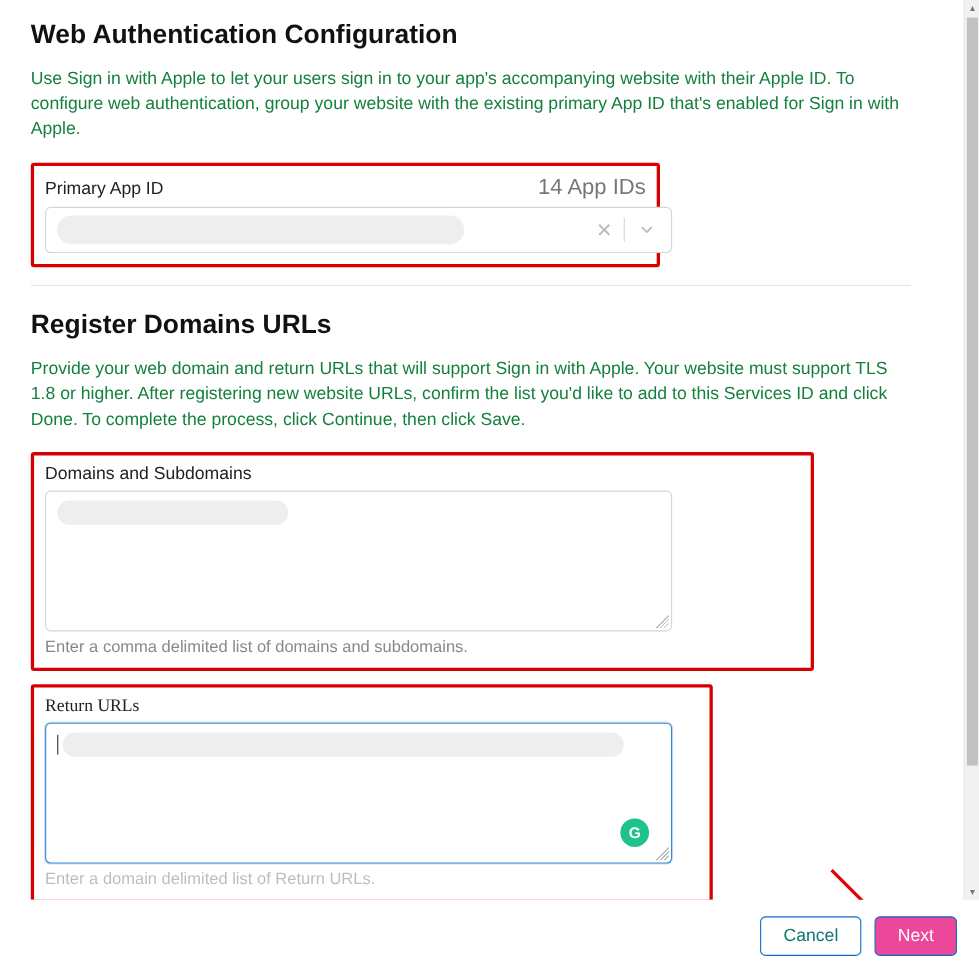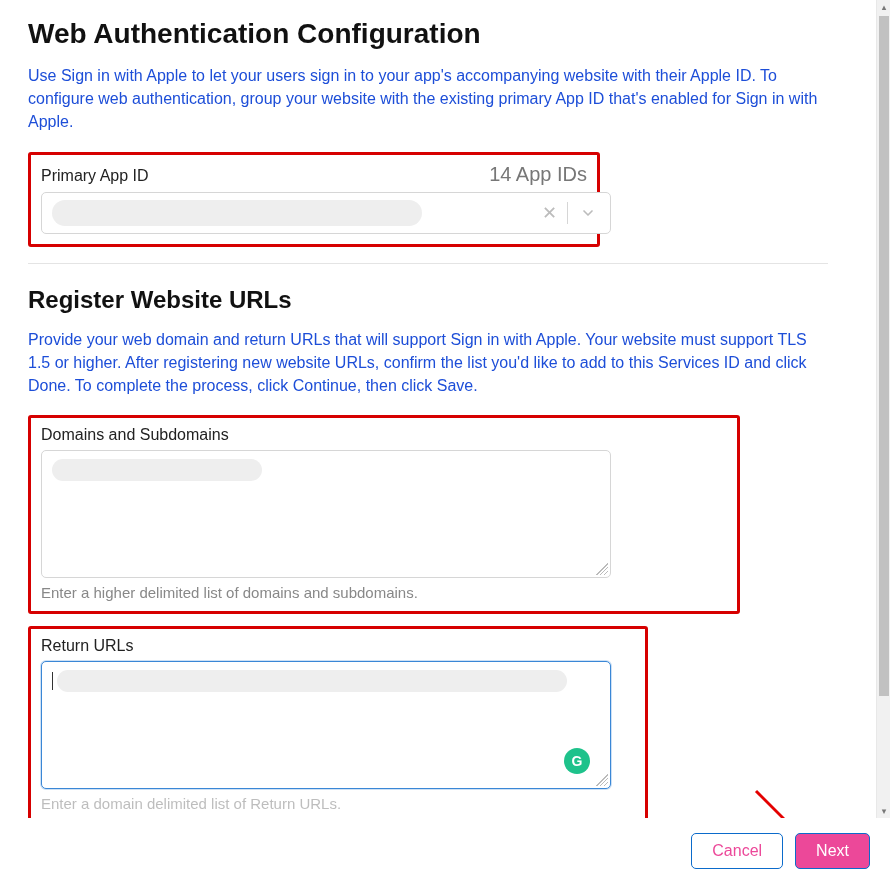--- a/index.html
+++ b/index.html
@@ -33,35 +33,35 @@
   .scrollbar-up{top:0;}
   .scrollbar-down{bottom:0;}
   .scrollbar-thumb {
     position: absolute;
     left: 2px; width: 10px;
     top: 16px; height: 680px;
     background: #c1c1c1;
     border-radius: 0;
   }
   h1.title {
-    font-size: 28px;
+    font-size: 24px;
     font-weight: 700;
     color: #111;
     margin-bottom: 14px;
   }
   h2.subtitle {
     font-size: 24px;
     font-weight: 700;
     color: #111;
     margin: 22px 0 14px 0;
   }
   p.desc {
     font-size: 16px;
     line-height: 1.45;
-    color: #1d4ed8;
+    color: #15803d;
     margin-bottom: 18px;
     max-width: 800px;
   }
   .highlight-box {
     border: 3px solid #d60000;
     border-radius: 3px;
     padding: 8px 10px 10px 10px;
     margin-bottom: 8px;
   }
   .hb1 { width: 572px; }
@@ -141,21 +141,21 @@
     position:absolute;left:0;right:0;bottom:0;height:65px;
     background:#fff;
     display:flex;align-items:center;justify-content:flex-end;
     padding-right:20px;gap:12px;
   }
   .btn{
     height:36px;padding:0 20px;font-size:16px;border-radius:5px;cursor:pointer;
     display:flex;align-items:center;justify-content:center;
   }
   .btn-secondary{
-    background:#fff;border:1px solid #0b6bcb;color:#ec4899;
+    background:#fff;border:1px solid #0b6bcb;color:#0f766e;
   }
   .btn-primary{
     background:#ec4899;border:1px solid #0b6bcb;color:#fff;font-weight:500;
   }
   .arrow{
     position:absolute;pointer-events:none;
   }
   .arrow svg{display:block;}
 </style>
 </head>
@@ -179,34 +179,34 @@
       <span class="select-caret">
         <svg viewBox="0 0 24 24" fill="none" stroke="#bcbcbc" stroke-width="2.5" stroke-linecap="round" stroke-linejoin="round">
             <polyline points="6 9 12 15 18 9"></polyline>
           </svg>
       </span>
     </div>
   </div>
 
   <hr class="sep">
 
-  <h2 class="subtitle">Register Website URLs</h2>
-  <p class="desc">Provide your web domain and return URLs that will support Sign in with Apple. Your website must support TLS 1.5 or higher. After registering new website URLs, confirm the list you'd like to add to this Services ID and click Done. To complete the process, click Continue, then click Save.</p>
+  <h2 class="subtitle">Register Domains URLs</h2>
+  <p class="desc">Provide your web domain and return URLs that will support Sign in with Apple. Your website must support TLS 1.8 or higher. After registering new website URLs, confirm the list you'd like to add to this Services ID and click Done. To complete the process, click Continue, then click Save.</p>
 
   <div class="highlight-box hb2">
     <div class="field-label" style="margin-bottom:6px;">Domains and Subdomains</div>
     <div class="textarea ta1">
       <div class="redact-line rl-a"></div>
       <span class="ta-resize"></span>
     </div>
-    <div class="help-text">Enter a higher delimited list of domains and subdomains.</div>
+    <div class="help-text">Enter a comma delimited list of domains and subdomains.</div>
   </div>
 
   <div class="highlight-box hb3">
-    <div class="field-label" style="margin-bottom:6px;">Return URLs</div>
+    <div class="field-label" style="margin-bottom:6px;font-family:Liberation Serif, serif;">Return URLs</div>
     <div class="textarea ta2">
       <div style="display:flex;align-items:center;">
         <span class="cursor-i"></span>
         <div class="redact-line rl-b"></div>
       </div>
       <span class="grammarly">G</span>
       <span class="ta-resize"></span>
     </div>
     <div class="help-text" style="opacity:.55">Enter a domain delimited list of Return URLs.</div>
   </div>

